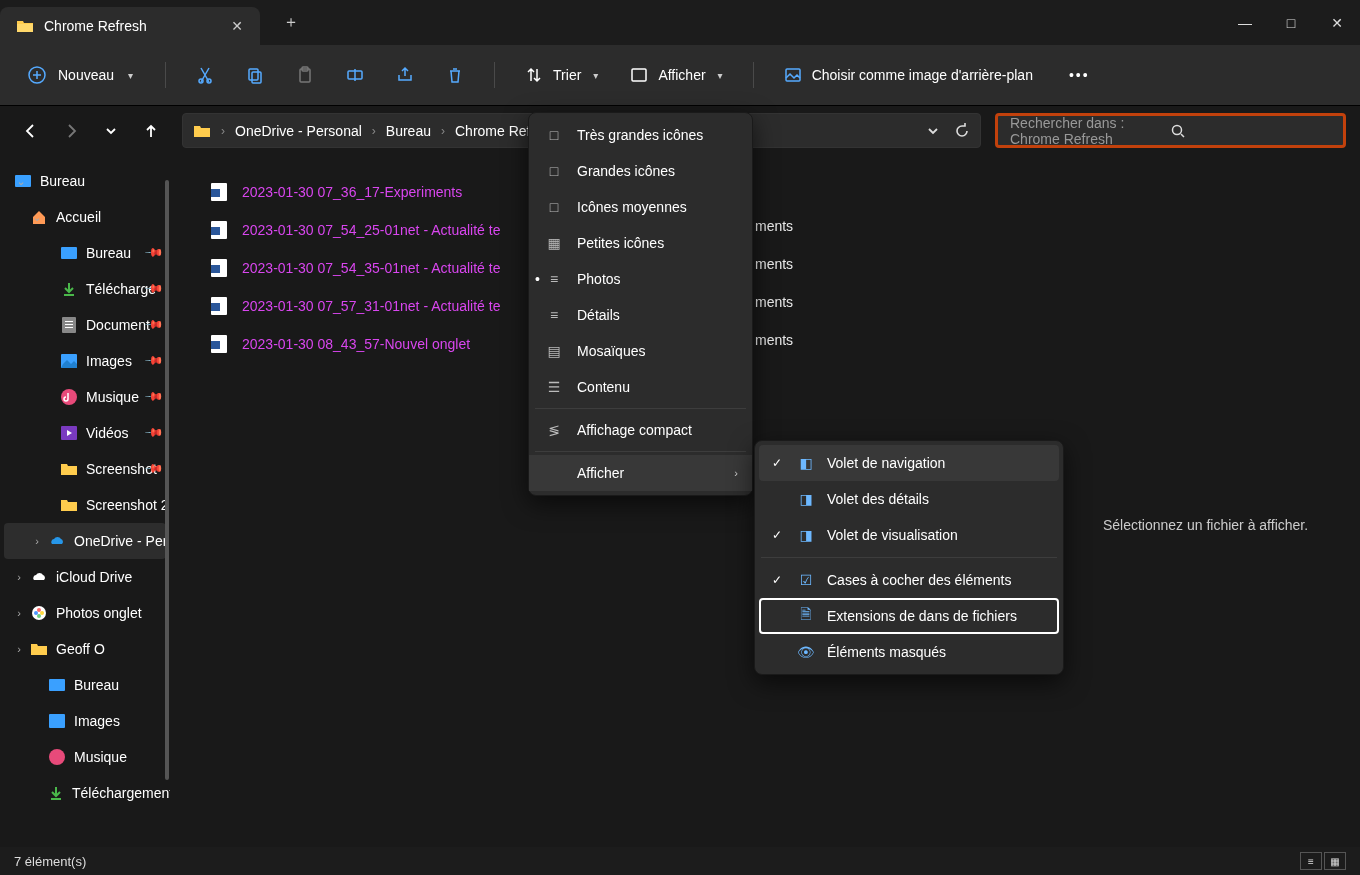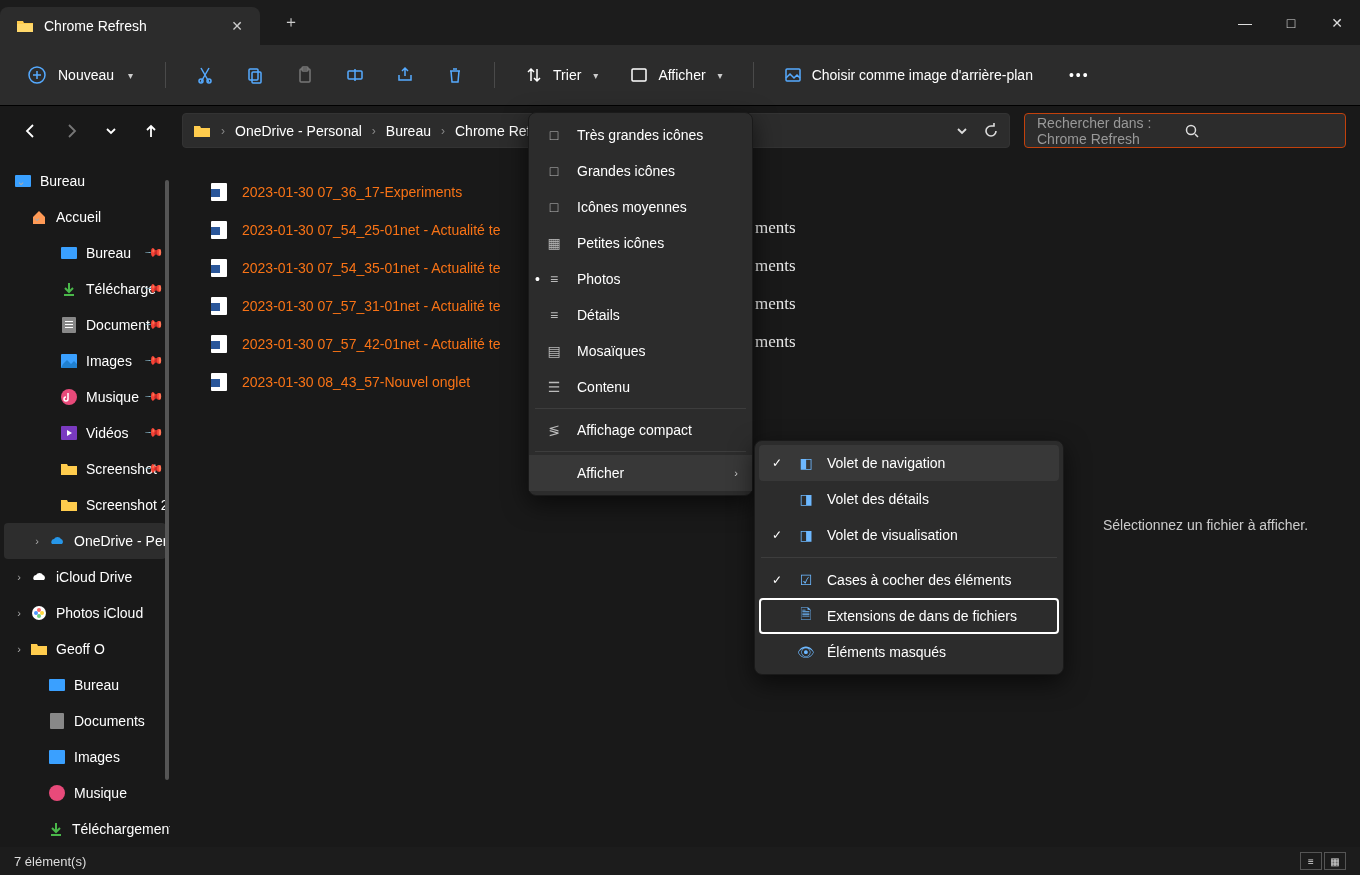--- a/index.html
+++ b/index.html
@@ -25,42 +25,42 @@
 .tb-more { margin-left: 4px; }
 
 
 .navrow { height: 50px; background: #191919; display: flex; align-items: center; padding: 0 14px; gap: 6px; border-top: 1px solid #000000; }
 .nav-btn { width: 34px; height: 34px; display: flex; align-items: center; justify-content: center; color: #ffffff; cursor: pointer; }
 .nav-btn.dim { color: #777777; }
 .addressbar { flex: 1; height: 35px; background: #2c2c2c; border: 1px solid #333333; border-radius: 4px; display: flex; align-items: center; padding: 0 10px; gap: 6px; margin: 0 8px; }
 .crumb-sep { color: #888888; margin: 0 4px; font-size: 12px; }
 .crumb { color: #ffffff; }
 .addr-actions { margin-left: auto; display: flex; gap: 14px; align-items: center; color: #dddddd; }
-.searchbox { width: 322px; height: 35px; background: #2c2c2c; border: 1px solid #c2410c; border-radius: 4px; display: flex; align-items: center; padding: 0 12px; color: #999999; }
+.searchbox { width: 351px; height: 35px; background: #2c2c2c; border: 3px solid #c2410c; border-radius: 4px; display: flex; align-items: center; padding: 0 12px; color: #999999; }
 .searchbox span { flex: 1; }
 .searchbox .sicon { color: #dddddd; }
 
 
 .body { display: flex; height: 740px; background: #191919; }
 .sidebar { width: 170px; background: #191919; overflow: hidden; padding-top: 8px; }
 .side-scroll { width: 4px; background: #555555; height: 600px; position: absolute; left: 165px; top: 180px; border-radius: 2px; }
 .side-item { display: flex; align-items: center; height: 36px; padding-left: 14px; gap: 8px; cursor: pointer; position: relative; color: #ffffff; white-space: nowrap; overflow: hidden; }
 .side-item.lvl1 { padding-left: 30px; }
 .side-item.lvl2 { padding-left: 60px; }
 .side-item.lvl1b { padding-left: 48px; }
 .side-item.selected { background: #2d2d2d; border-radius: 4px; margin: 0 4px; padding-left: 44px; }
 .side-item .exp { position: absolute; left: 14px; width: 14px; text-align: center; color: #aaaaaa; font-size: 11px; }
 .side-item.lvl1 .exp { left: 30px; }
 .side-item .pin { position: absolute; right: 8px; color: #888888; font-size: 12px; transform: rotate(45deg); }
 .fico { width: 18px; height: 18px; display:flex; align-items:center; justify-content:center; font-size: 14px; }
 
 .content { flex: 1; background: #191919; padding: 18px 0 0 40px; }
 .file-row { display: flex; align-items: center; height: 38px; gap: 14px; cursor: pointer; }
 .doc-icon { width: 18px; height: 18px; display:flex; align-items:center; justify-content:center; }
-.file-name { color: #f97316; }
+.file-name { color: #d946ef; }
 
 .preview { width: 310px; background: #191919; display: flex; align-items: center; justify-content: center; color: #cccccc; font-size: 14px; border-left: 1px solid #191919; }
 
 
 .statusbar { position: absolute; bottom: 0; left: 0; right: 0; height: 28px; background: #1c1c1c; display: flex; align-items: center; padding: 0 14px; font-size: 13px; color: #dddddd; }
 .statusbar .viewbtns { margin-left: auto; display: flex; gap: 2px; }
 .statusbar .viewbtns div { width: 22px; height: 18px; border: 1px solid #555555; display:flex; align-items:center; justify-content:center; font-size: 10px; }
 
 
 .ctxmenu1 { position: absolute; left: 528px; top: 112px; width: 225px; background: #2c2c2c; border: 1px solid #1a1a1a; border-radius: 8px; box-shadow: 0 8px 24px rgba(0,0,0,0.6); padding: 4px 0; }
@@ -75,21 +75,21 @@
 
 .ctxmenu2 { position: absolute; left: 754px; top: 440px; width: 310px; background: #2c2c2c; border: 1px solid #1a1a1a; border-radius: 8px; box-shadow: 0 8px 24px rgba(0,0,0,0.6); padding: 4px; }
 .ctx2-item { display: flex; align-items: center; height: 36px; padding: 0 14px 0 10px; gap: 12px; cursor: pointer; border-radius: 4px; color: #ffffff; }
 .ctx2-item.hov { background: #383838; }
 .ctx2-item.focus { outline: 2px solid #ffffff; outline-offset: -2px; }
 .ctx2-item .chk { width: 16px; color: #ffffff; text-align: center; font-size: 12px; }
 .ctx2-item .cico { width: 18px; display:flex; justify-content:center; color: #6db8ff; }
 .ctx2-sep { height: 1px; background: #3d3d3d; margin: 4px 2px; }
 
 
-.ghost { position: absolute; color: #ffffff; font-size: 17px; opacity: 0.9; font-family: Liberation Serif, serif; }
+.ghost { position: absolute; color: #ffffff; font-size: 14px; opacity: 0.9; }
 
 svg { display: block; }
 </style>
 </head>
 <body>
 
 <div class="titlebar">
   <div class="tab">
     <span class="tab-icon">
       <svg width="18" height="14" viewBox="0 0 18 14">
@@ -378,46 +378,38 @@
         <span class="exp" style="left:12px">›</span>
         <span class="fico">
           <svg width="16" height="16" viewBox="0 0 16 16">
             <circle cx="8" cy="8" r="7" fill="#ffffff"></circle>
             <circle cx="8" cy="5" r="2" fill="#ff6b6b"></circle>
             <circle cx="11" cy="8" r="2" fill="#ffd93d"></circle>
             <circle cx="8" cy="11" r="2" fill="#6bcf7f"></circle>
             <circle cx="5" cy="8" r="2" fill="#4d96ff"></circle>
           </svg>
         </span>
-        <span>Photos iCloud</span>
+        <span>Photos onglet</span>
       </div>
     <div class="side-item lvl1">
         <span class="exp" style="left:12px">›</span>
         <span class="fico">
           <svg width="16" height="12" viewBox="0 0 16 12">
             <path d="M0 2 V12 H16 V3 H7 L6 1 H0 Z" fill="#ffcc4d"></path>
           </svg>
         </span>
         <span>Geoff O</span>
       </div>
     <div class="side-item lvl1b">
         <span class="fico">
           <svg width="16" height="12" viewBox="0 0 16 12">
             <rect width="16" height="12" rx="1" fill="#3aa0ff"></rect>
           </svg>
         </span>
         <span>Bureau</span>
-      </div>
-    <div class="side-item lvl1b">
-        <span class="fico">
-          <svg width="14" height="16" viewBox="0 0 14 16">
-            <rect width="14" height="16" rx="1" fill="#888888"></rect>
-          </svg>
-        </span>
-        <span>Documents</span>
       </div>
     <div class="side-item lvl1b">
         <span class="fico">
           <svg width="16" height="14" viewBox="0 0 16 14">
             <rect width="16" height="14" rx="1" fill="#3aa0ff"></rect>
           </svg>
         </span>
         <span>Images</span>
       </div>
     <div class="side-item lvl1b">
@@ -476,29 +468,20 @@
         </span>
         <span class="file-name">2023-01-30 07_57_31-01net - Actualité te</span>
       </div>
     <div class="file-row">
         <span class="doc-icon">
           <svg width="16" height="18" viewBox="0 0 16 18">
             <rect width="16" height="18" rx="1" fill="#ffffff"></rect>
             <rect x="0" y="6" width="9" height="8" fill="#2b579a"></rect>
           </svg>
         </span>
-        <span class="file-name">2023-01-30 07_57_42-01net - Actualité te</span>
-      </div>
-    <div class="file-row">
-        <span class="doc-icon">
-          <svg width="16" height="18" viewBox="0 0 16 18">
-            <rect width="16" height="18" rx="1" fill="#ffffff"></rect>
-            <rect x="0" y="6" width="9" height="8" fill="#2b579a"></rect>
-          </svg>
-        </span>
         <span class="file-name">2023-01-30 08_43_57-Nouvel onglet</span>
       </div>
   </div>
 
   <div class="preview">
     <span>Sélectionnez un fichier à afficher.</span>
   </div>
 </div>
 
 <div class="ghost" style="left:755px;top:218px;">ments</div>

